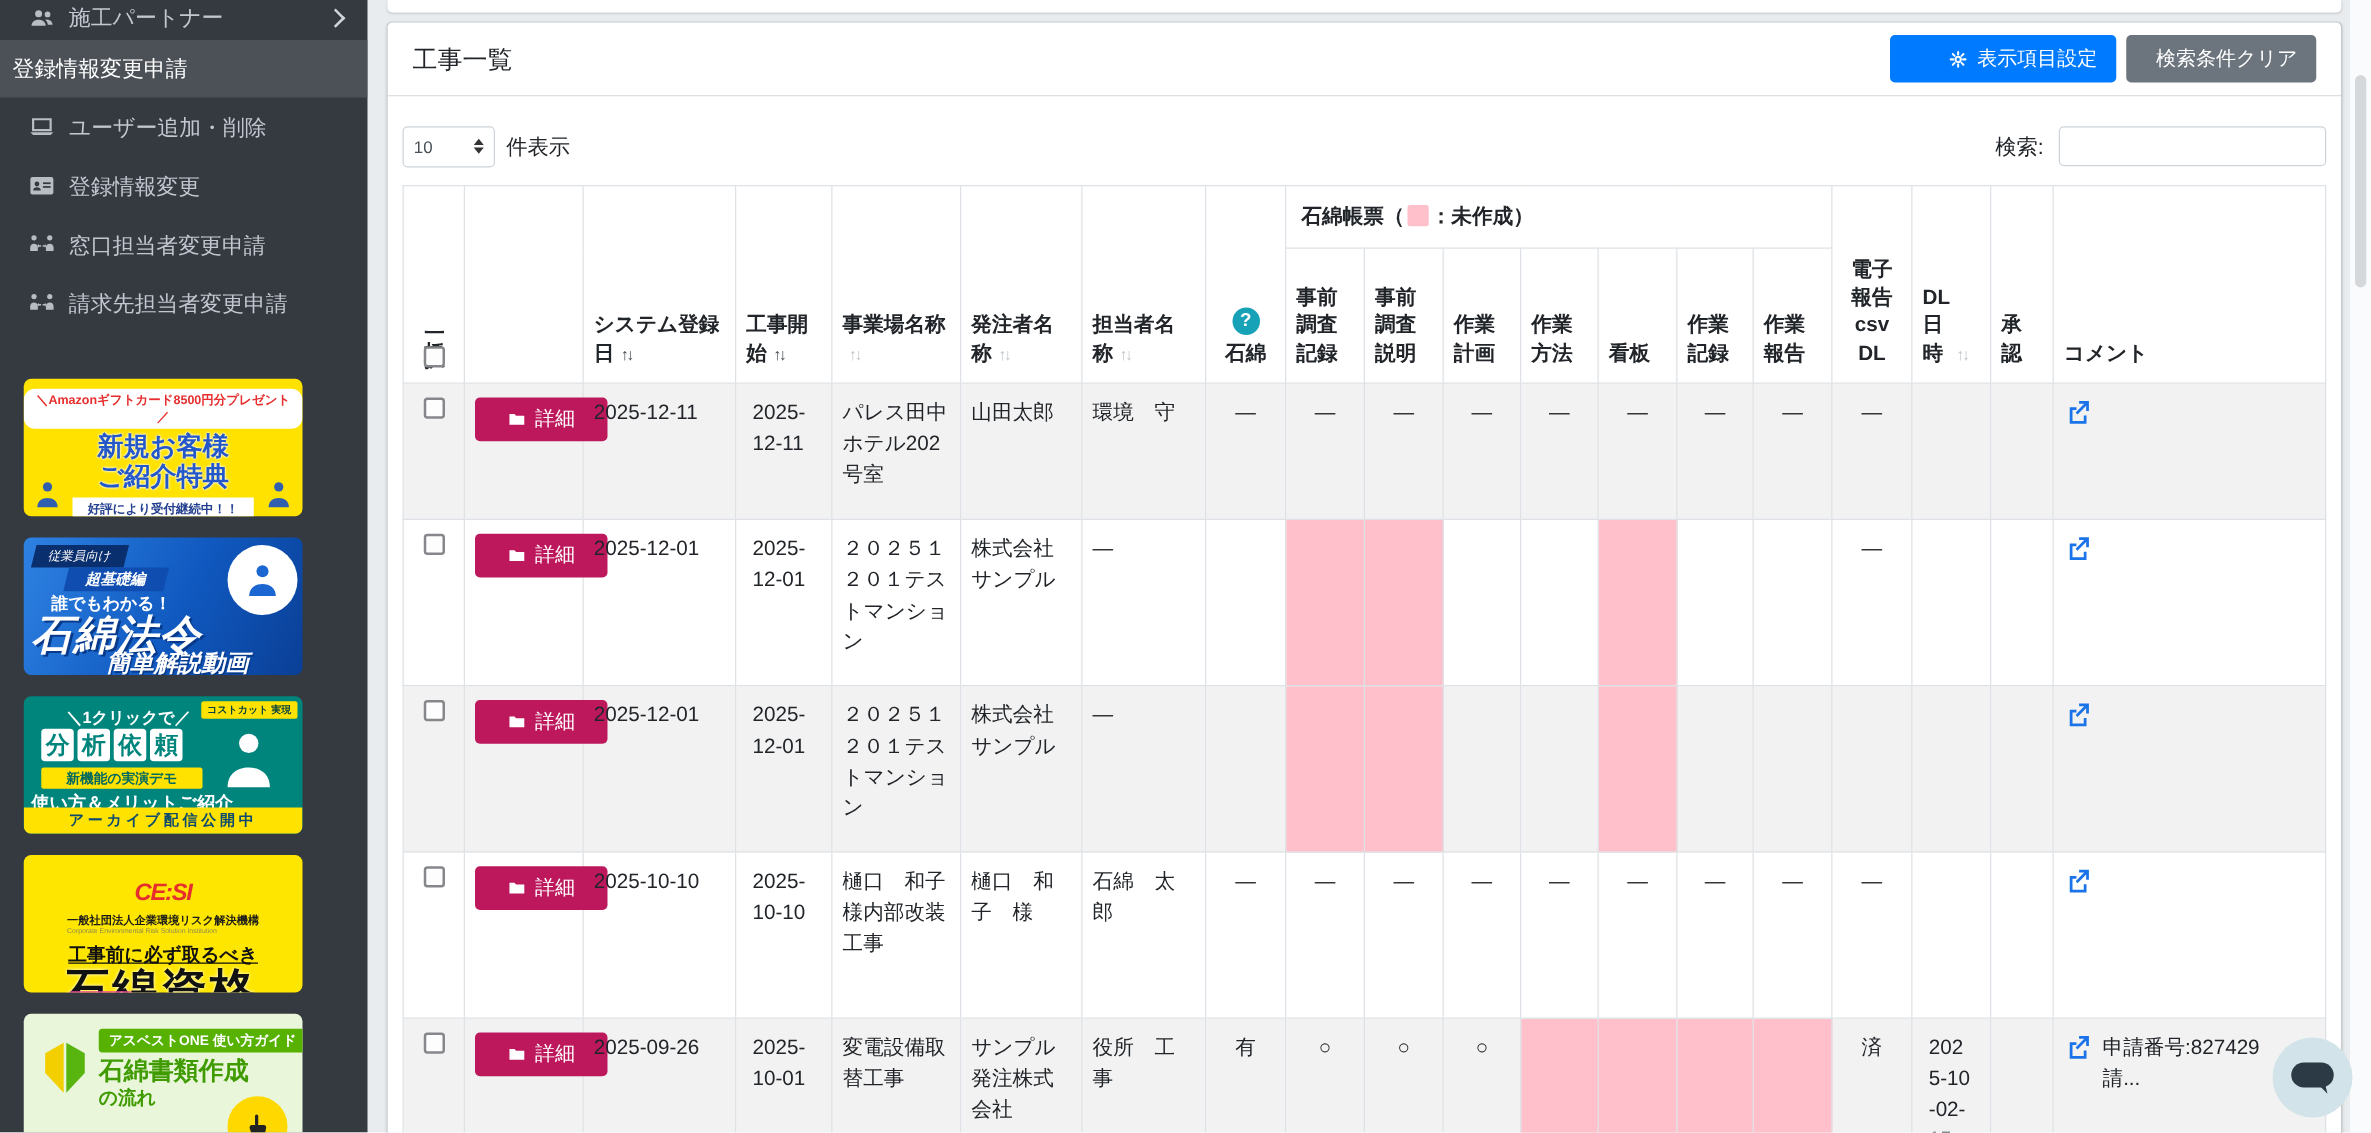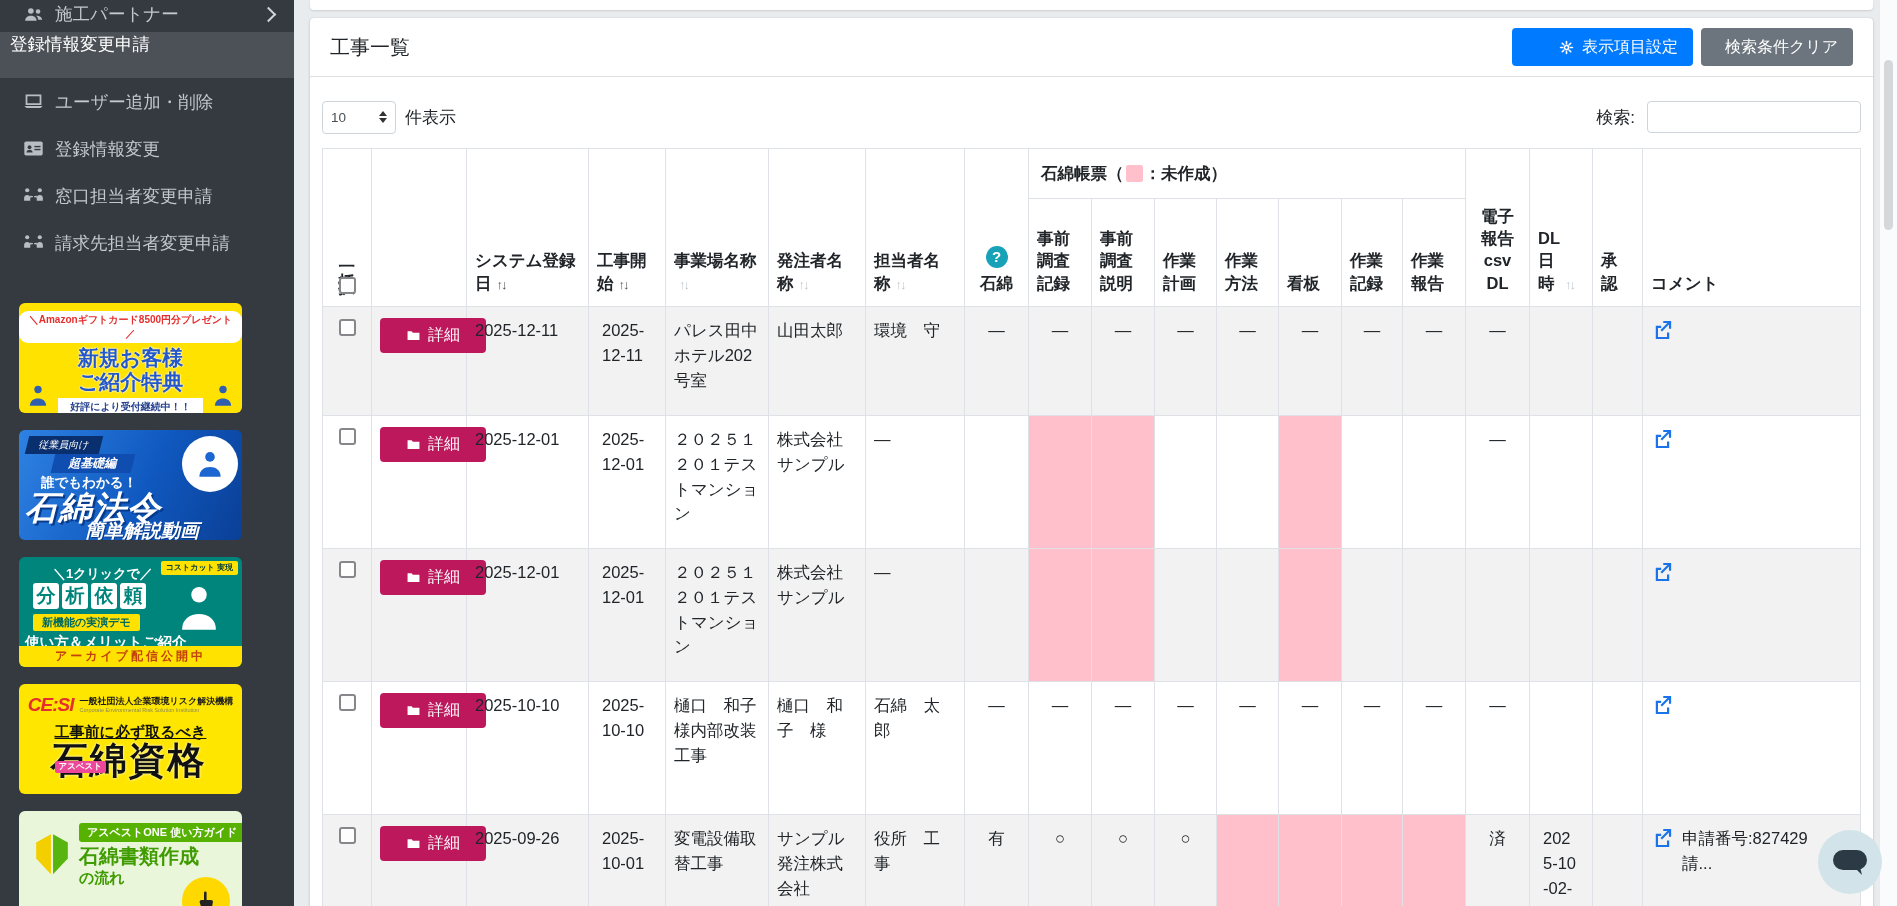--- a/index.html
+++ b/index.html
@@ -11,21 +11,21 @@
   .sidebar{width:294px;min-width:294px;background:#343a40;height:100%;overflow:hidden;}
   .side-menu{margin-top:-4px;}
   .side-item{display:flex;align-items:center;gap:11px;color:#c2c7d0;font-size:17.5px;cursor:pointer;}
   .side-item .icon{width:22px;height:22px;flex:0 0 22px;display:flex;align-items:center;justify-content:center;}
   .side-item .icon svg{width:21px;height:21px;fill:#b8bdc4;}
   .side-root{height:36px;padding:0 16px 0 22px;}
   .side-root .lbl{flex:1;}
   .chev{width:9px;height:9px;border-top:2.4px solid #cfd3da;border-right:2.4px solid #cfd3da;
         transform:rotate(45deg);margin-right:4px;}
   .side-active{height:46px;background:#4c5157;color:#fff;padding-left:10px;font-size:17.5px;
-               display:flex;align-items:flex-start;cursor:pointer;}
+               display:flex;align-items:center;cursor:pointer;}
   .side-sub{height:47px;padding-left:22px;}
 
   .banners{padding:37px 0 0 19px;}
   .banner{width:223px;height:110px;border-radius:6px;margin-bottom:17px;position:relative;
           overflow:hidden;cursor:pointer;}
   
   .b1{background:#ffe200;text-align:center;}
   .b1 .pill{display:inline-block;margin-top:8px;background:#fff;color:#e62e2e;font-weight:bold;
             font-size:10px;padding:2px 7px;border-radius:9px;}
   .b1 .t{font-size:21px;font-weight:900;color:#2458c8;line-height:1.12;margin-top:3px;
@@ -50,29 +50,29 @@
   .b2 .circle svg{width:34px;height:34px;fill:#1b66d0;}
   
   .b3{background:#00857d;color:#fff;}
   .b3 .corner{position:absolute;top:4px;right:4px;background:#ffe200;color:#07423e;font-size:8px;
               font-weight:bold;padding:2px 5px;border-radius:2px;text-align:center;line-height:1.3;}
   .b3 .lead{position:absolute;top:8px;left:34px;font-size:13px;font-weight:bold;}
   .b3 .boxes{position:absolute;top:26px;left:14px;display:flex;gap:3px;}
   .b3 .boxes span{width:26px;height:26px;background:#fff;color:#00857d;font-size:19px;font-weight:900;
                   display:flex;align-items:center;justify-content:center;border-radius:3px;}
   .b3 .pill{position:absolute;top:57px;left:14px;background:#ffe200;color:#00695f;font-size:11px;
-            font-weight:bold;padding:1px 9px;border-radius:2px;}
+            font-weight:bold;padding:1px 20px;border-radius:2px;}
   .b3 .st{position:absolute;top:76px;left:6px;font-size:14.5px;font-weight:900;}
-  .b3 .foot{position:absolute;bottom:0;left:0;right:0;background:#ffe200;color:#c2410c;font-size:12px;
+  .b3 .foot{position:absolute;bottom:0;left:0;right:0;background:#ffe200;color:#0c4a6e;font-size:12px;
             font-weight:900;text-align:center;padding:2px 0;letter-spacing:3px;}
   .b3 .sci{position:absolute;top:22px;right:14px;width:58px;height:58px;}
   .b3 .sci svg{width:100%;height:100%;fill:#ffffff;}
   
   .b4{background:#ffe600;text-align:center;}
-  .b4 .logorow{display:flex;align-items:center;justify-content:center;gap:6px;margin-top:10px;}
+  .b4 .logorow{display:flex;align-items:center;justify-content:center;gap:6px;margin-top:20px;flex-direction:column;}
   .b4 .ce{color:#e62e2e;font-size:19px;font-weight:900;font-style:italic;letter-spacing:-1px;}
   .b4 .orgcol{text-align:left;}
   .b4 .org{font-size:9px;font-weight:bold;color:#1a1a1a;line-height:1.1;}
   .b4 .orgen{font-size:5.5px;color:#8a8a55;}
   .b4 .lead{font-size:15px;font-weight:bold;color:#111;margin-top:7px;text-decoration:underline;}
   .b4 .ruby{display:inline-block;background:#ec4899;color:#fff;font-size:8.5px;font-weight:bold;
             padding:0 4px;border-radius:2px;position:relative;top:-4px;margin-right:-60px;}
   .b4 .t{font-size:37px;font-weight:900;color:#111;letter-spacing:2px;line-height:1.05;
          text-shadow:0 0 3px #fff;}
   

